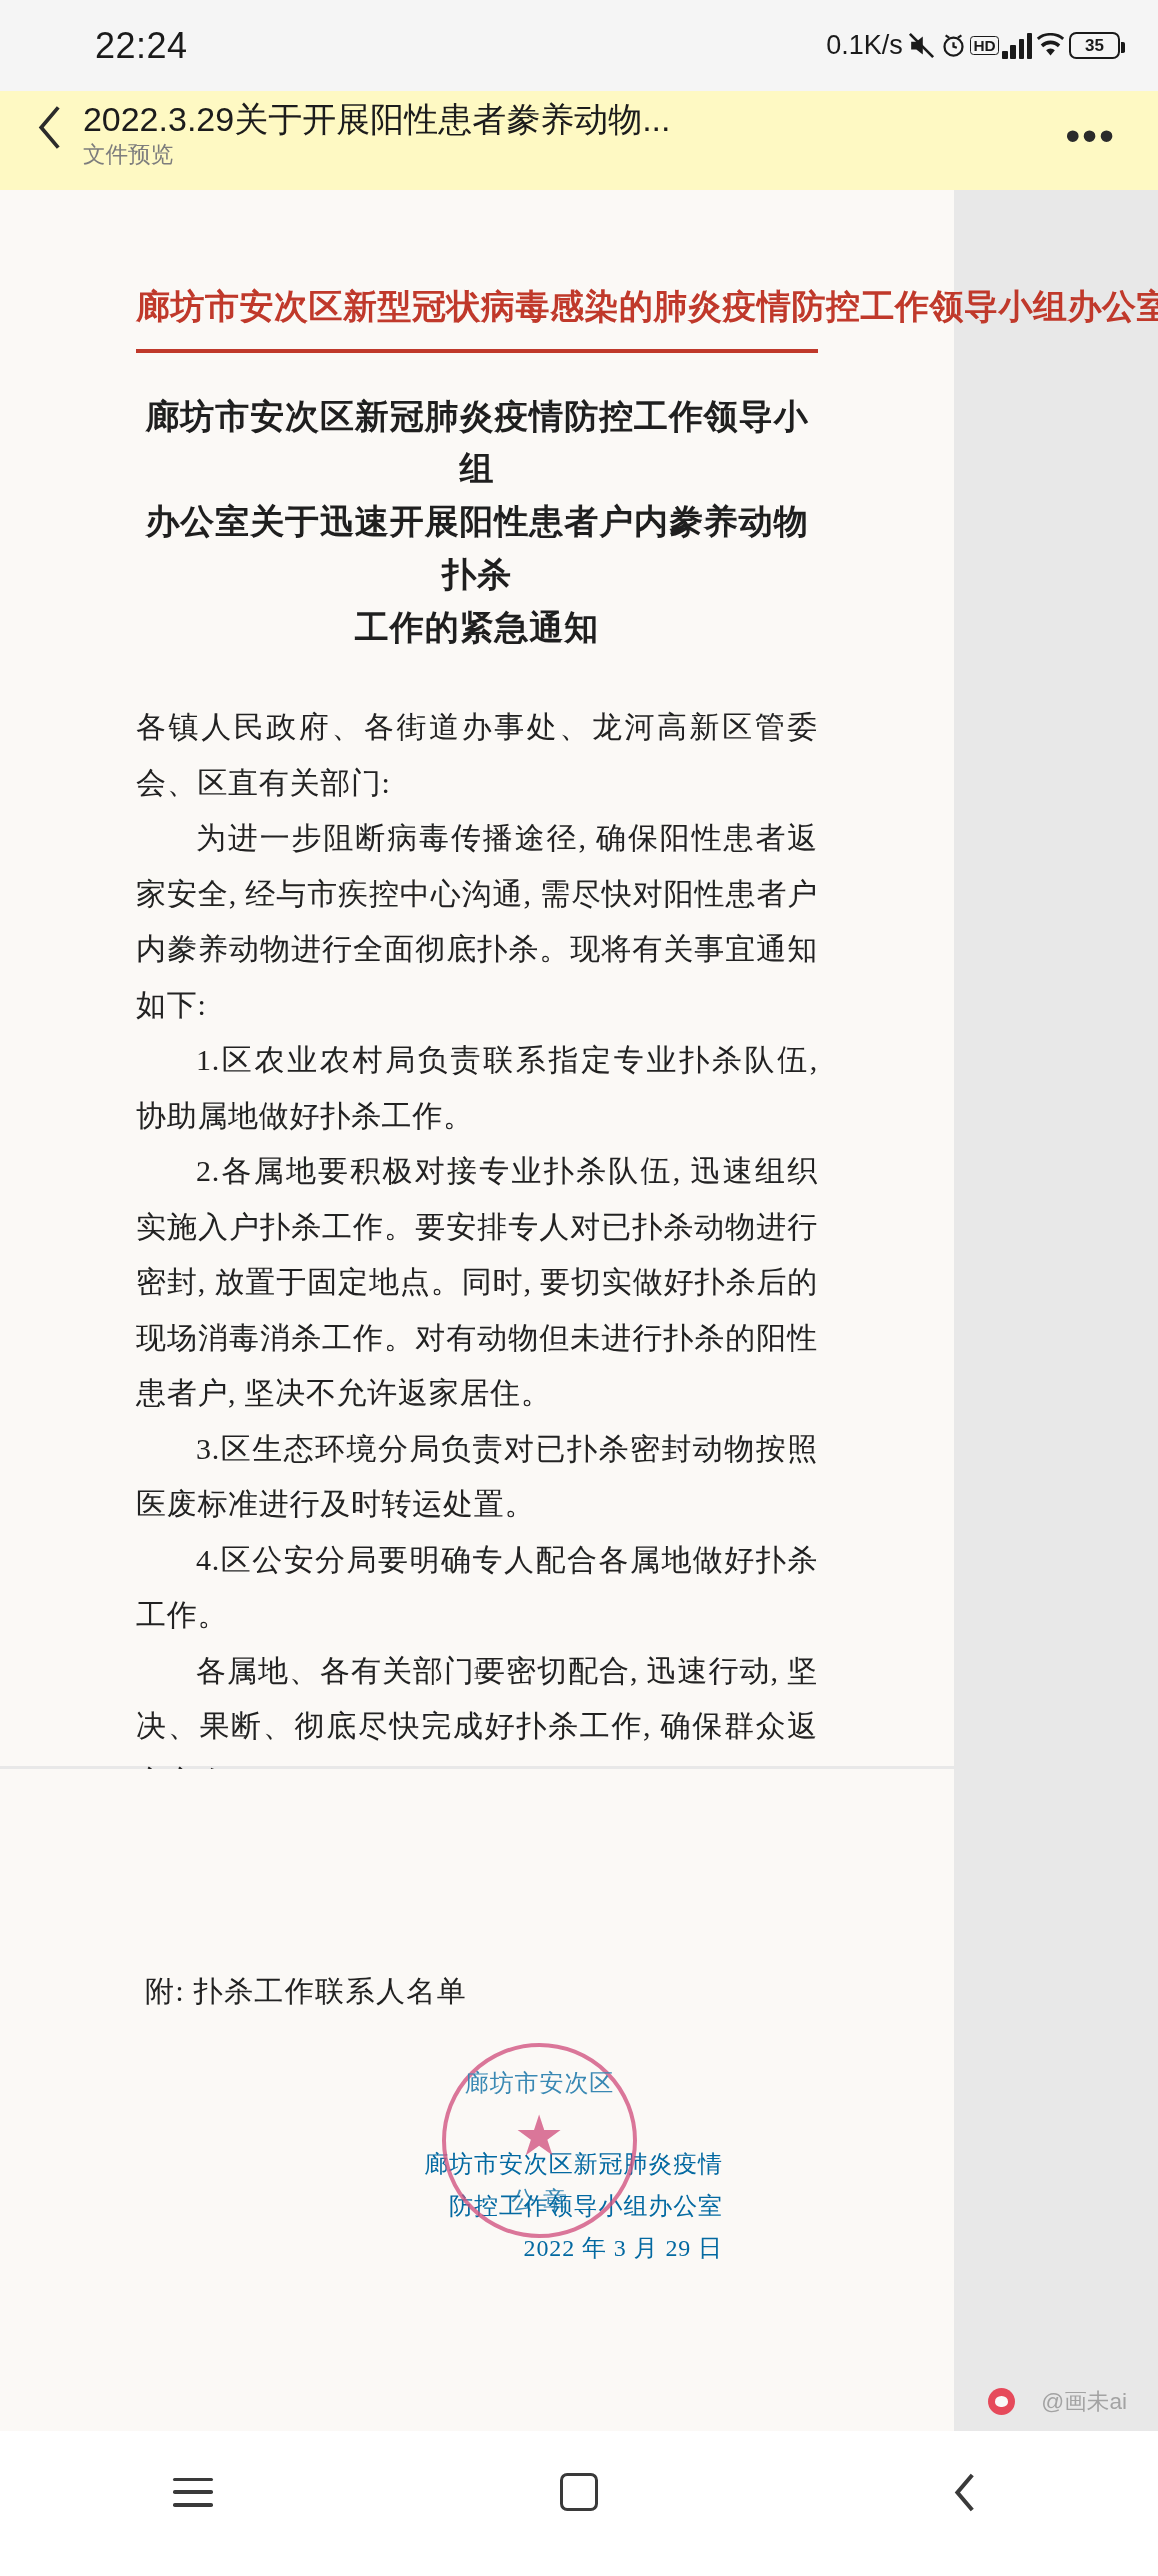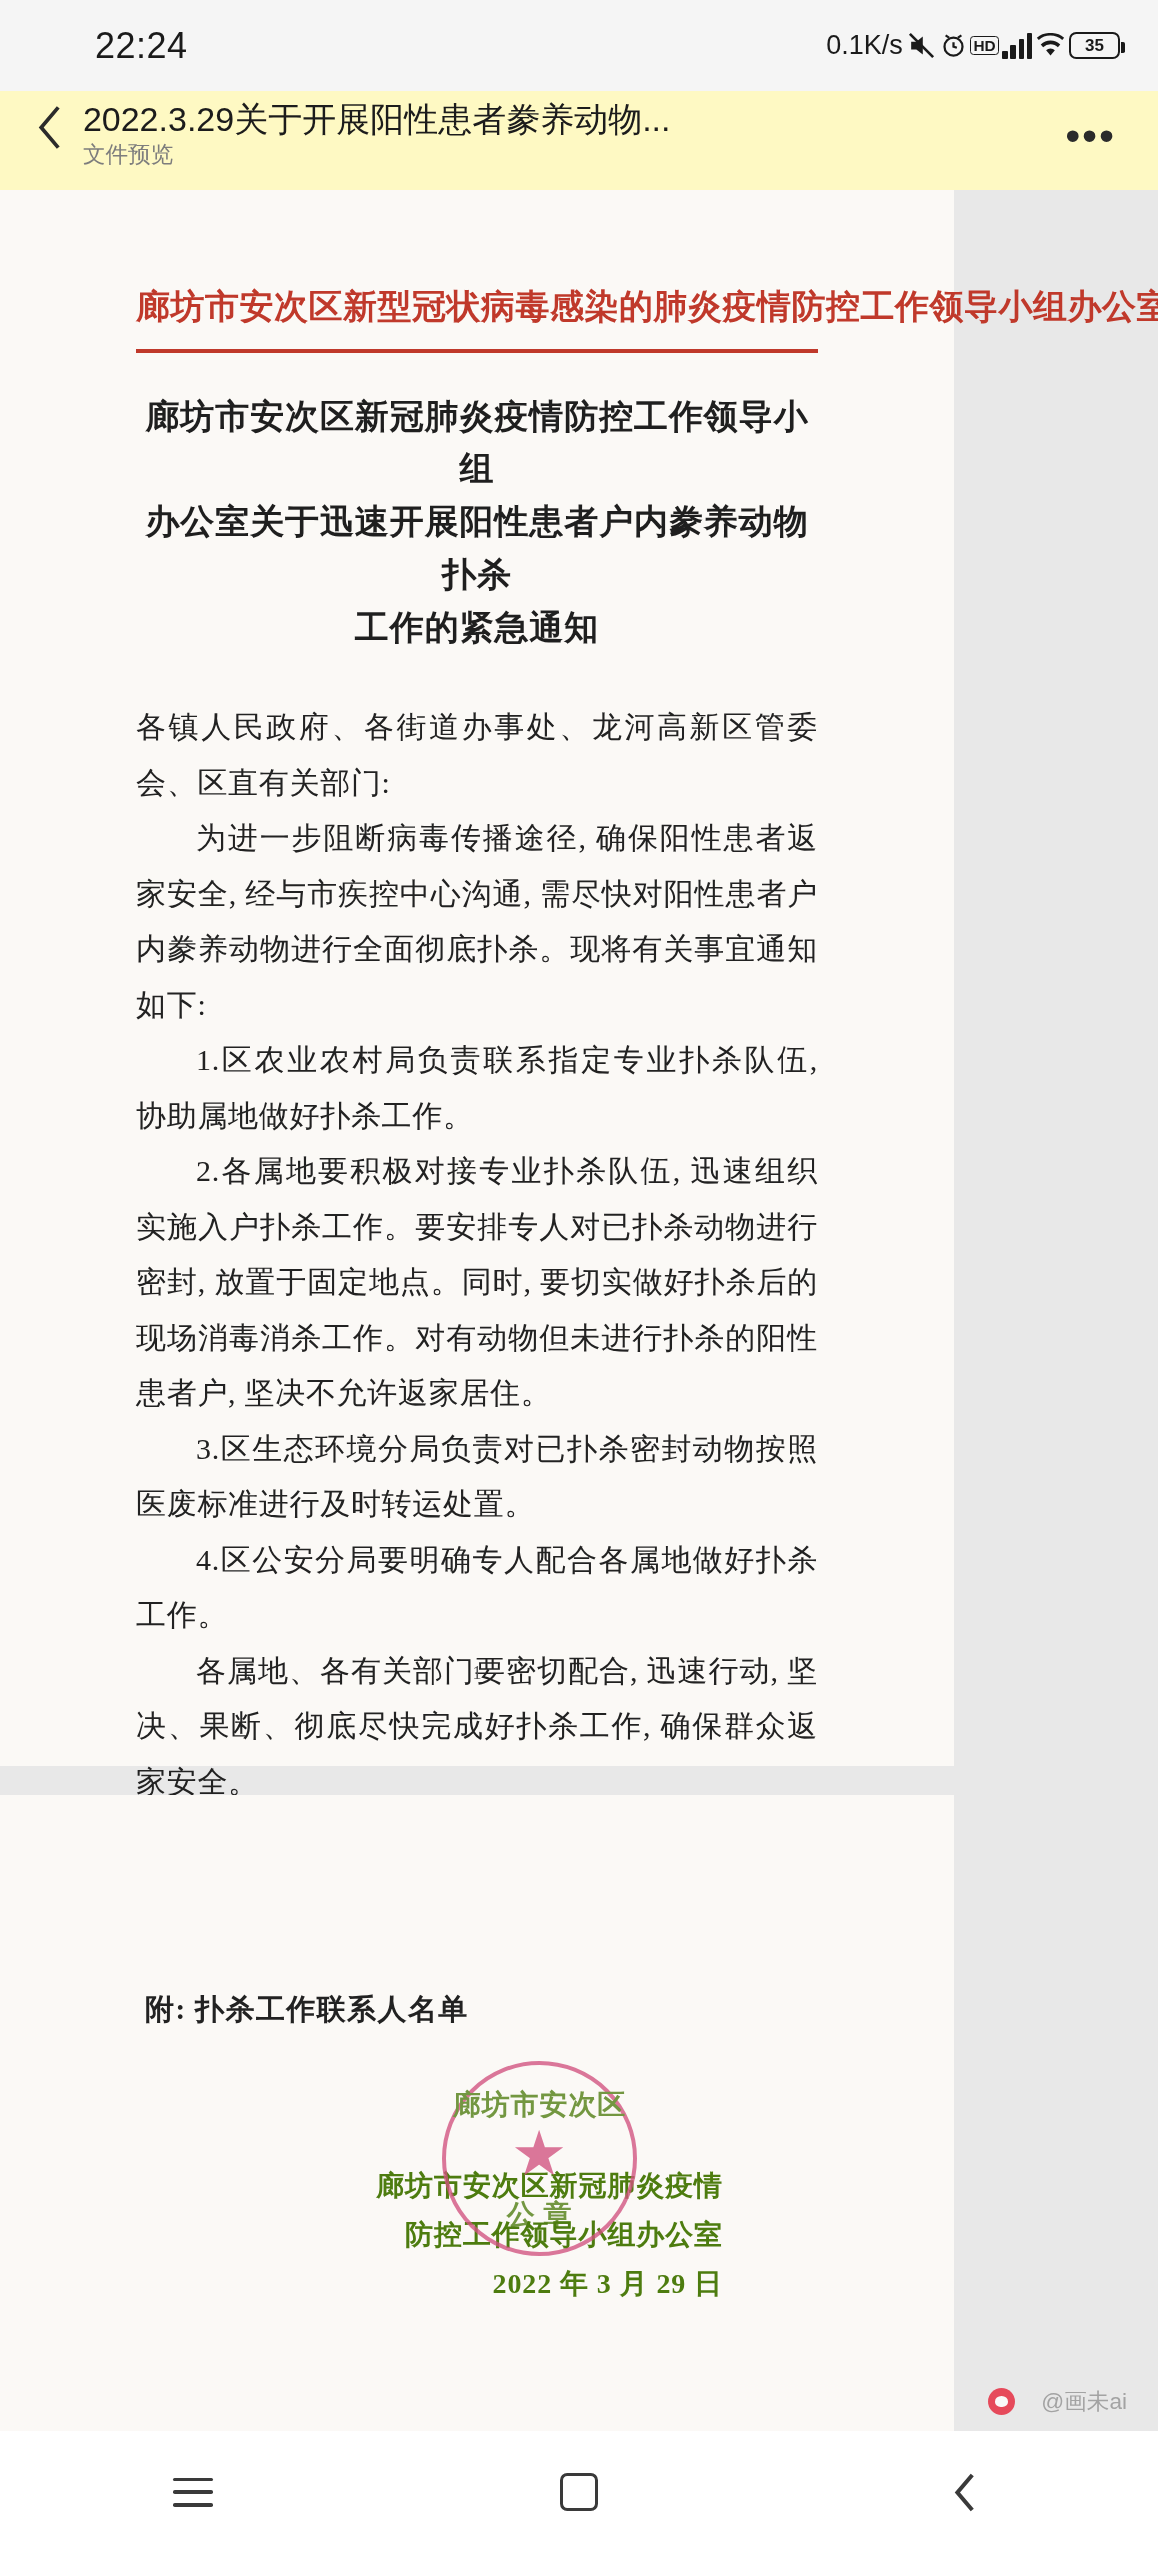--- a/index.html
+++ b/index.html
@@ -143,21 +143,21 @@
     overflow: hidden;
   }
   .page {
     background: #fbf9f6;
     width: 954px;
     position: relative;
     font-family: "Liberation Serif", serif;
     color: #2b2b2b;
   }
   .page.page1 { height: 1576px; padding: 0 136px; }
-  .page.page2 { height: 725px; padding: 0 136px; margin-top: 29px; font-weight: bold; }
+  .page.page2 { height: 725px; padding: 8px 136px; margin-top: 3px; }
 
   .doc-header {
     text-align: center;
     color: #c0392b;
     font-weight: 700;
     font-size: 34px;
     letter-spacing: 0.5px;
     padding-top: 95px;
     line-height: 1.3;
     font-family: "Liberation Serif", serif;
@@ -202,23 +202,23 @@
     padding-left: 9px;
     color: #222;
   }
   .sign-block {
     margin-top: 131px;
     text-align: right;
     padding-right: 95px;
     position: relative;
   }
   .sign-block div {
-    font-size: 28px;
+    font-size: 24px;
     line-height: 1.75;
-    color: #4d7c0f;
+    color: #0369a1;
     letter-spacing: 0.9px;
   }
   .seal {
     position: absolute;
     width: 195px;
     height: 195px;
     border: 4.5px solid #d2527f;
     border-radius: 50%;
     right: 181px;
     top: -100px;

